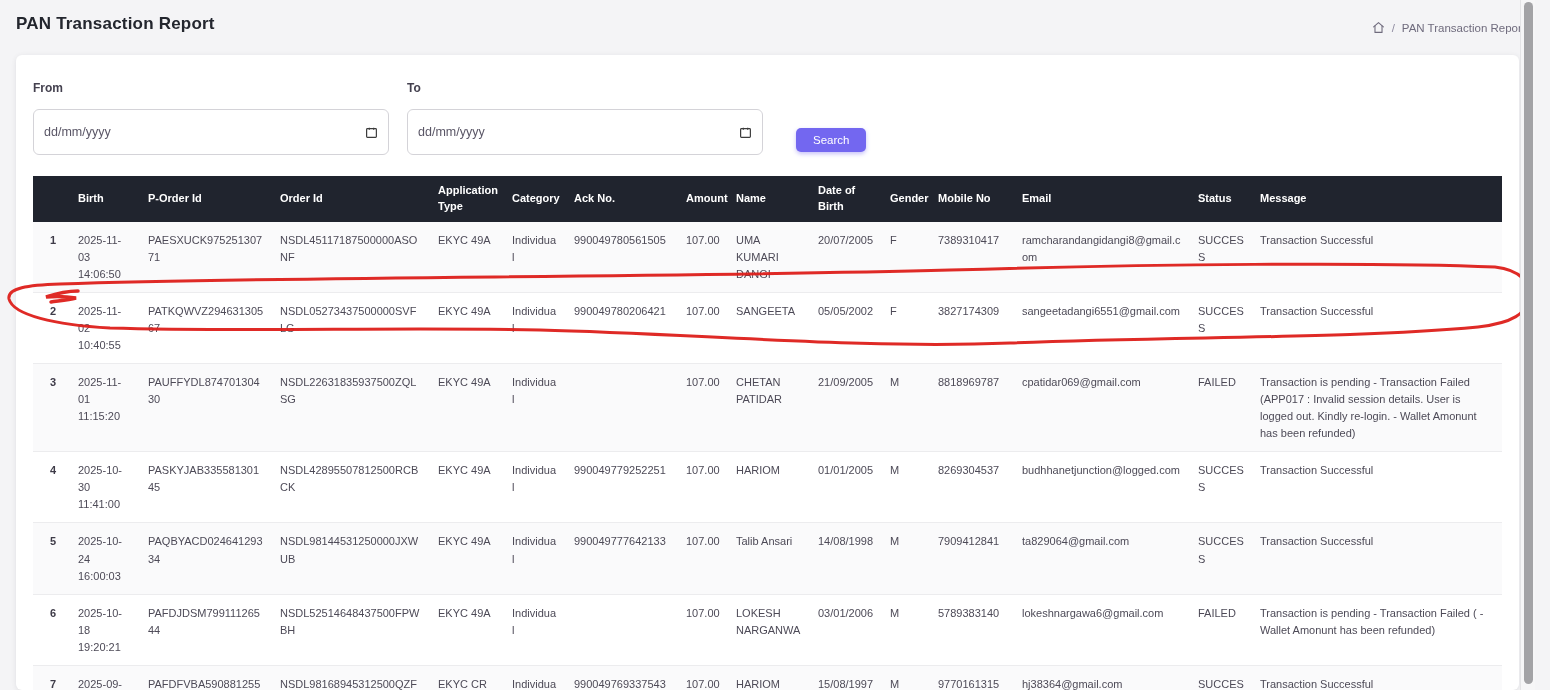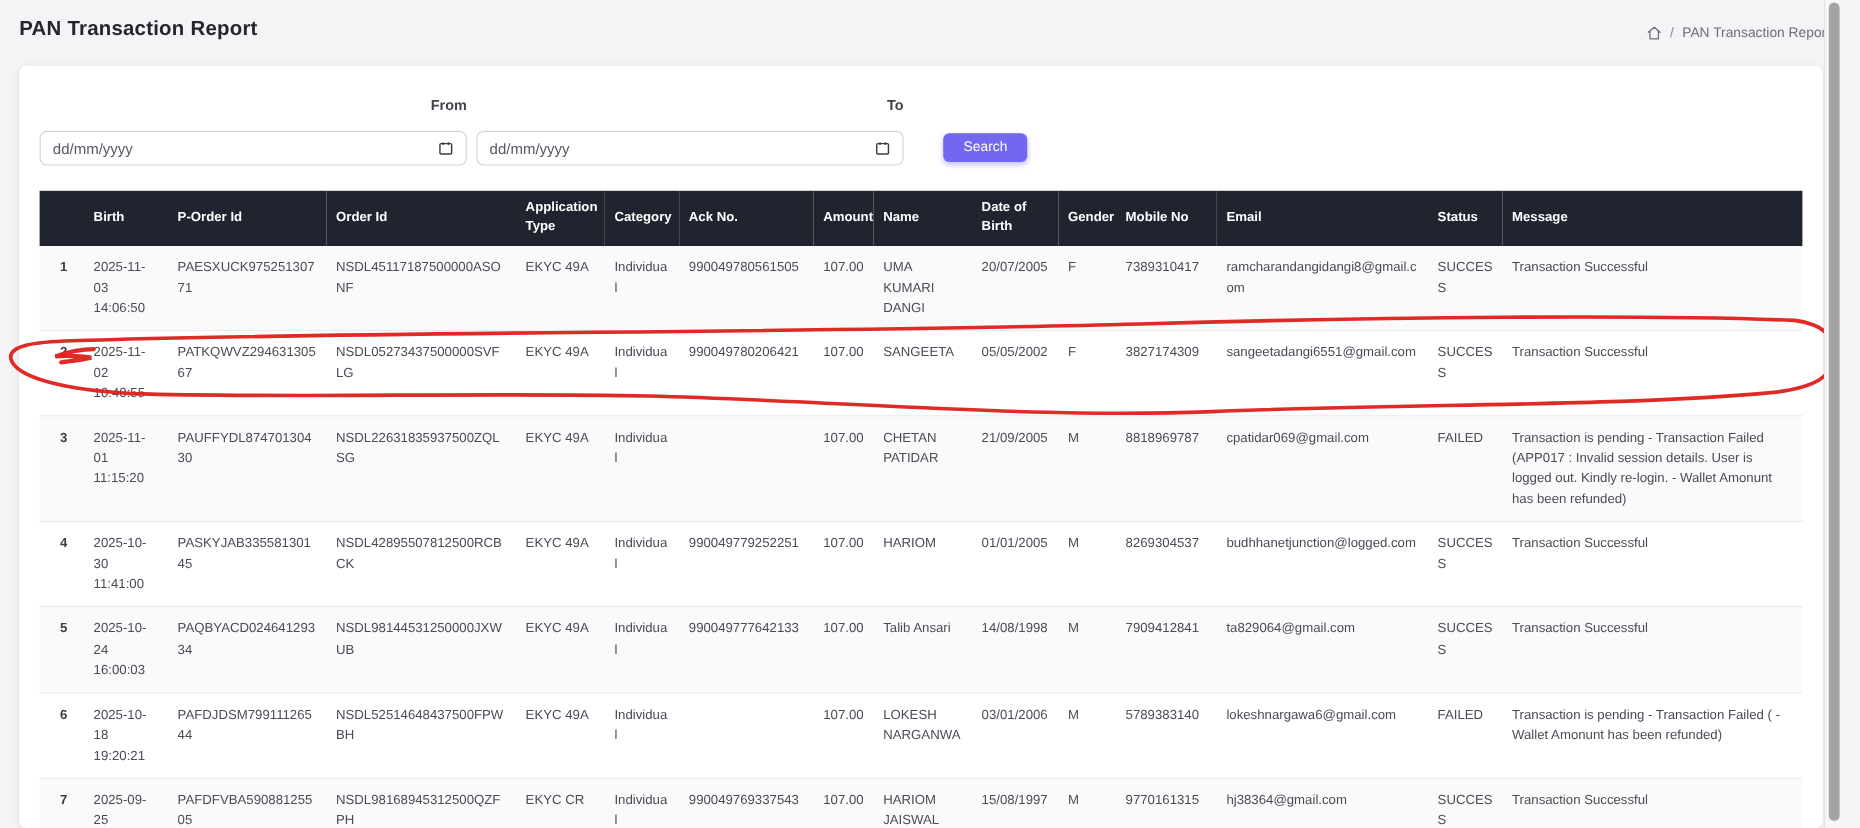--- a/index.html
+++ b/index.html
@@ -29,24 +29,24 @@
     border-radius:6px;
     box-shadow:0 1px 5px rgba(75,70,92,.12);
     padding:26px 17px 0 17px;
     height:635px;
     overflow:hidden;
   }
 
   
   .filters { display:flex; align-items:flex-end; }
   .filter-group { width:356px; }
-  .filter-group + .filter-group { margin-left:8px; }
-  .filter-label { display:block; font-size:12px; font-weight:700; color:#44414f; margin-bottom:14px;text-align:right; }
+  .filter-group + .filter-group { margin-left:18px; }
+  .filter-label { display:block; font-size:12px; font-weight:700; color:#44414f; margin-bottom:14px; }
   .date-input {
-    height:29px; border:1px solid #d4d3d8; border-radius:6px;
+    height:46px; border:1px solid #d4d3d8; border-radius:6px;
     display:flex; align-items:center; justify-content:space-between;
     padding:0 10px; font-size:12.5px; color:#5a5666; background:#fff; cursor:text;
   }
   .date-input svg { width:13px; height:13px; display:block; }
   .search-btn {
     margin-left:33px; margin-bottom:3px;
     background:#7367f0; color:#fff; border:none; border-radius:5px;
     height:24px; padding:0 17px; font-size:11.5px; font-family:inherit;
     cursor:pointer; box-shadow:0 2px 4px rgba(115,103,240,.4);
   }

